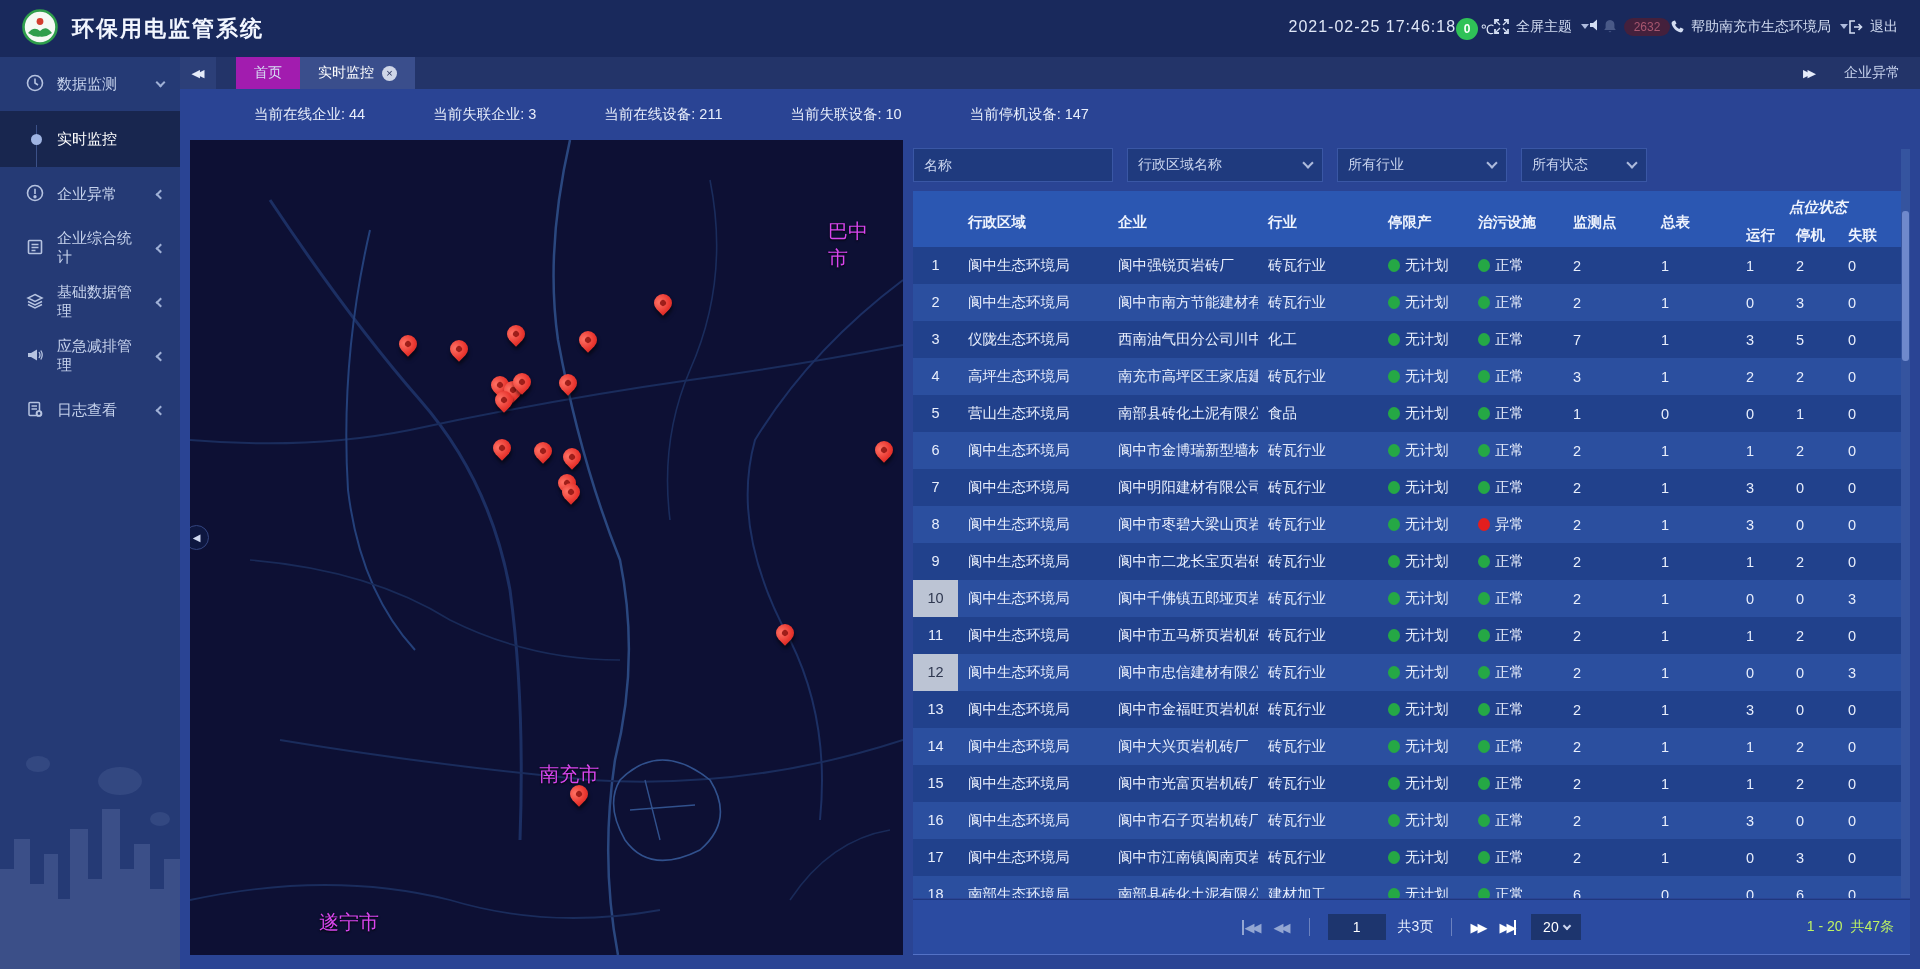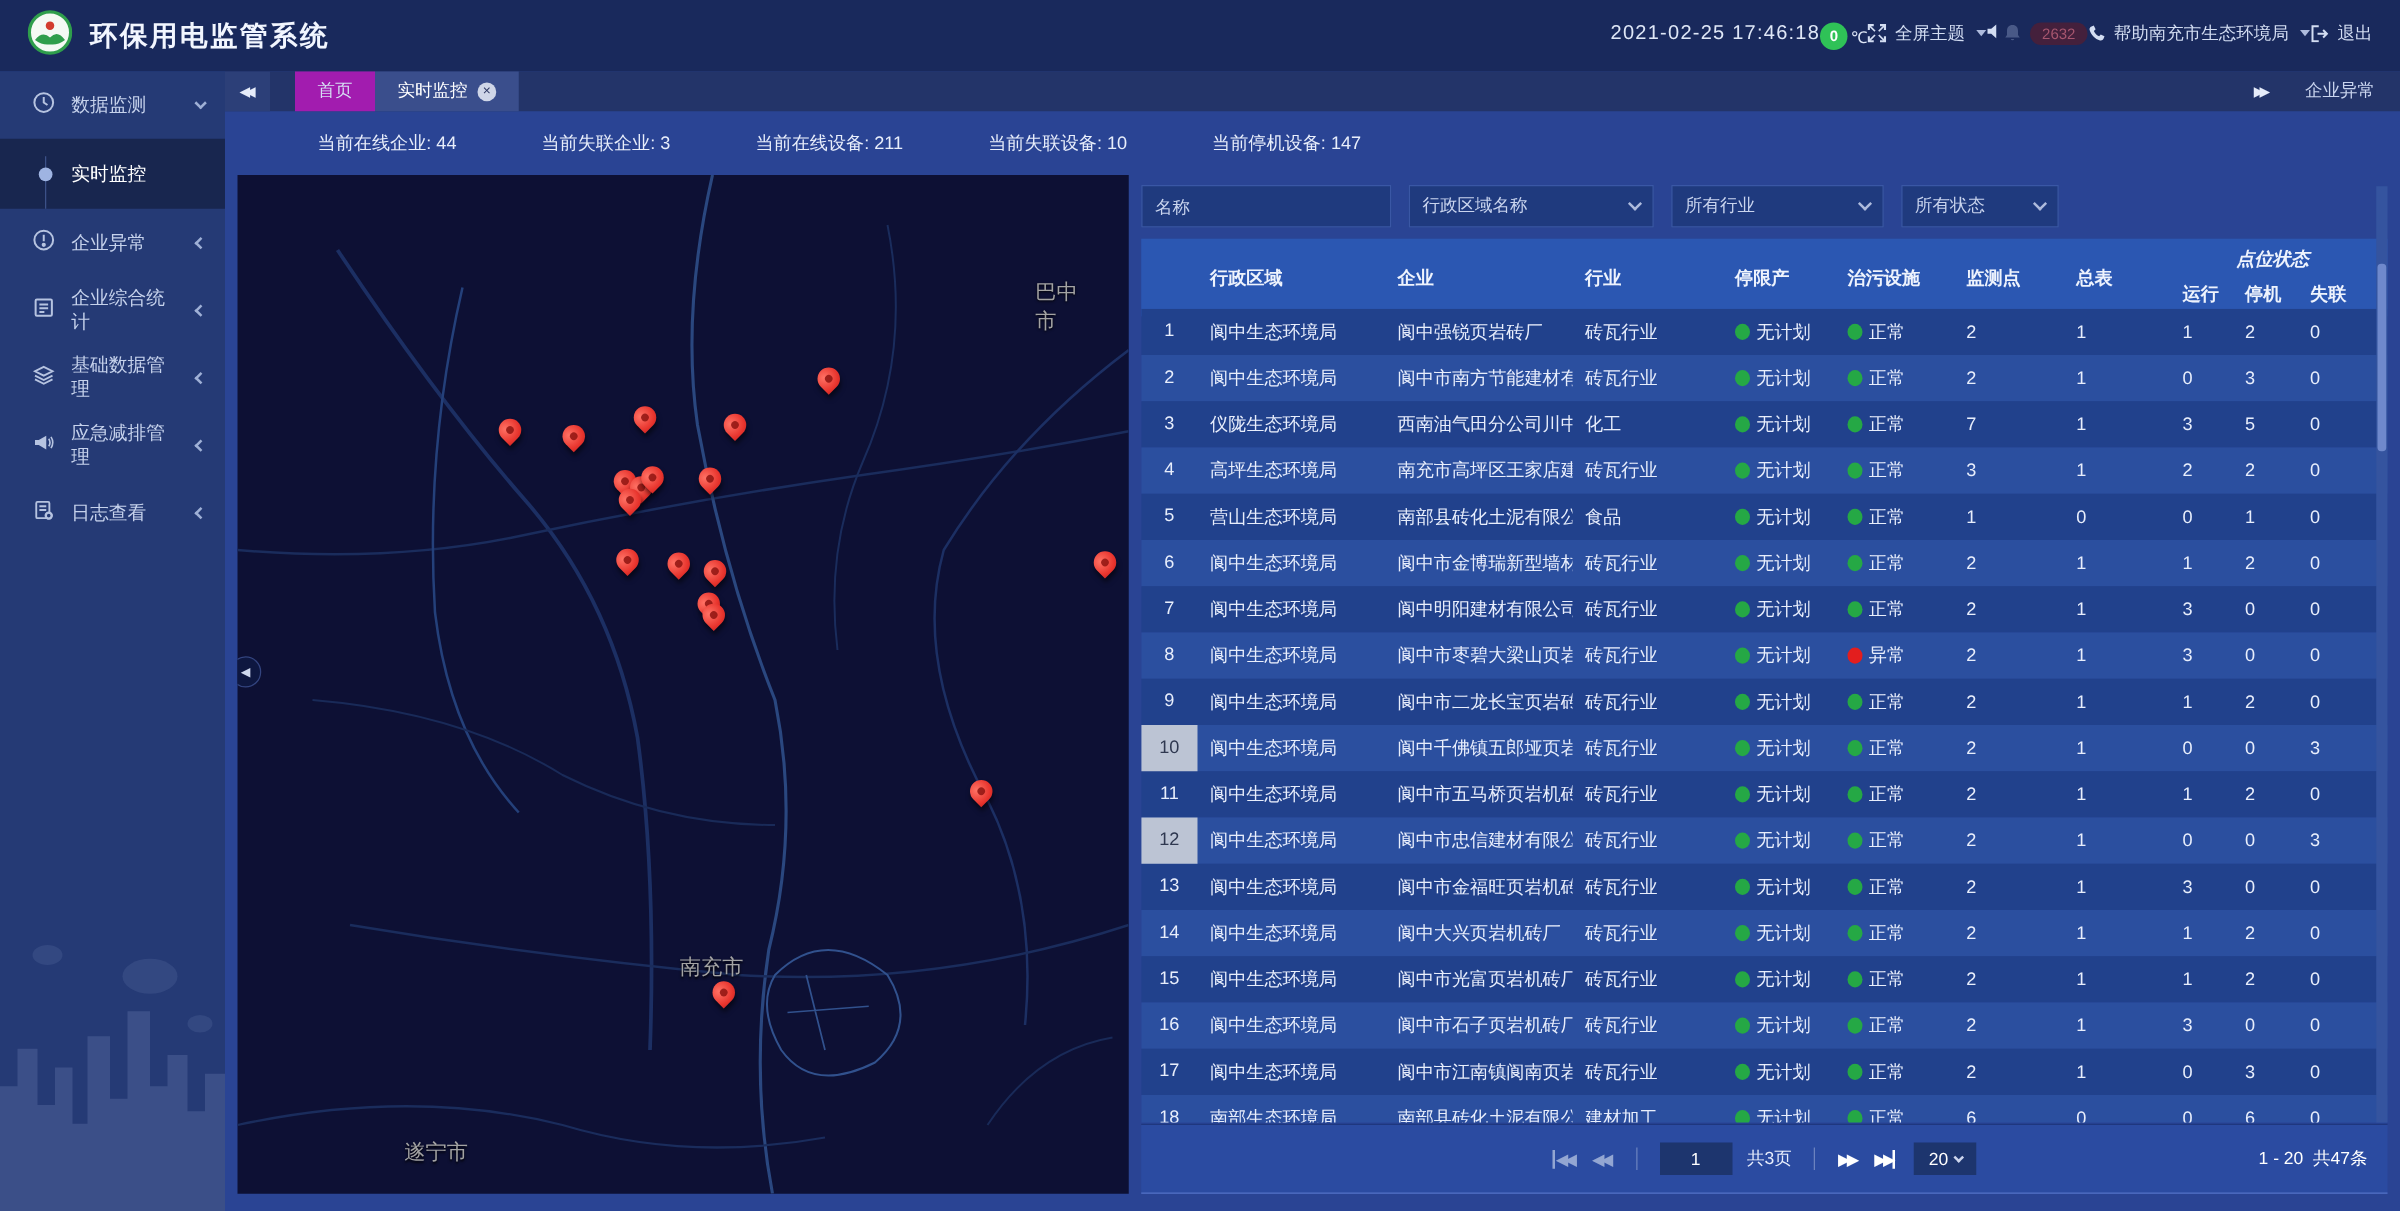--- a/index.html
+++ b/index.html
@@ -59,21 +59,21 @@
   .stats { position:absolute; top:89px; left:180px; right:0; height:51px; display:flex; align-items:center;
            padding-left:50px; gap:44px; color:#e8eefb; font-size:14.5px; }
   .stat-item { white-space:nowrap;margin-left:24px; }
 
   
   .ws { position:absolute; top:140px; left:190px; right:10px; bottom:14px; display:flex; gap:10px; }
 
   
   .map { position:relative; width:713px; flex:0 0 713px; background:#0d1034; overflow:hidden; }
   .map svg.roads { position:absolute; inset:0; }
-  .map-label { position:absolute; color:#a3a3a3; font-size:17px; text-shadow:0 1px 2px #000; transform:translate(-50%,-50%); }
+  .map-label { position:absolute; color:#d946ef; font-size:20px; text-shadow:0 1px 2px #000; transform:translate(-50%,-50%); }
   .pin-wrap { position:absolute; width:0; height:0; }
   .pin { position:absolute; left:-9px; top:-23px; width:18px; height:18px;
          background:radial-gradient(circle at 38% 32%, #ff7265, #e8352e 65%, #c21f1c);
          border-radius:50% 50% 50% 0; transform:rotate(-45deg);
          box-shadow:-2px 3px 4px rgba(0,0,0,.55); }
   .pin::after { content:""; position:absolute; left:6px; top:6px; width:6px; height:6px; border-radius:50%; background:#8e1410; opacity:.85; }
   .collapse-toggle { position:absolute; left:-6px; top:385px; width:25px; height:25px; border-radius:50%;
                      background:#0e1740; border:1px solid #33447f; color:#cfd8ee; font-size:10px;
                      display:flex; align-items:center; justify-content:center; cursor:pointer; z-index:5; }
 
@@ -116,21 +116,21 @@
   .pg-ic .bar-l { border-left:2px solid currentColor; padding-left:1px; }
   .pg-ic .bar-r { border-right:2px solid currentColor; padding-right:1px; }
   .pg-sep { width:1px; height:18px; background:#6b82bf; margin:0 6px; }
   .pg-input { width:58px; height:26px; background:#1d356e; border:none; color:#fff; text-align:center;
               font-size:14px; font-family:inherit; }
   .pg-total { color:#e8eefc; }
   .pg-size { width:50px; height:26px; background:#1d356e; color:#fff; display:flex; align-items:center;
              justify-content:center; gap:5px; cursor:pointer; }
   .pg-size .fchev { width:6px; height:6px; border-right:2px solid #cdd6ee; border-bottom:2px solid #cdd6ee;
                     transform:rotate(45deg); margin-top:-3px; }
-  .pg-range { position:absolute; right:16px; color:#ffffff;margin-left:40px; }
+  .pg-range { position:absolute; right:16px; color:#bef264;margin-left:40px; }
 </style>
 </head>
 <body>
 
 <div class="app">
 
   <header class="hdr">
     <div class="brand">
       <span>
         <svg class="logo" viewBox="0 0 36 36" width="36" height="36">

